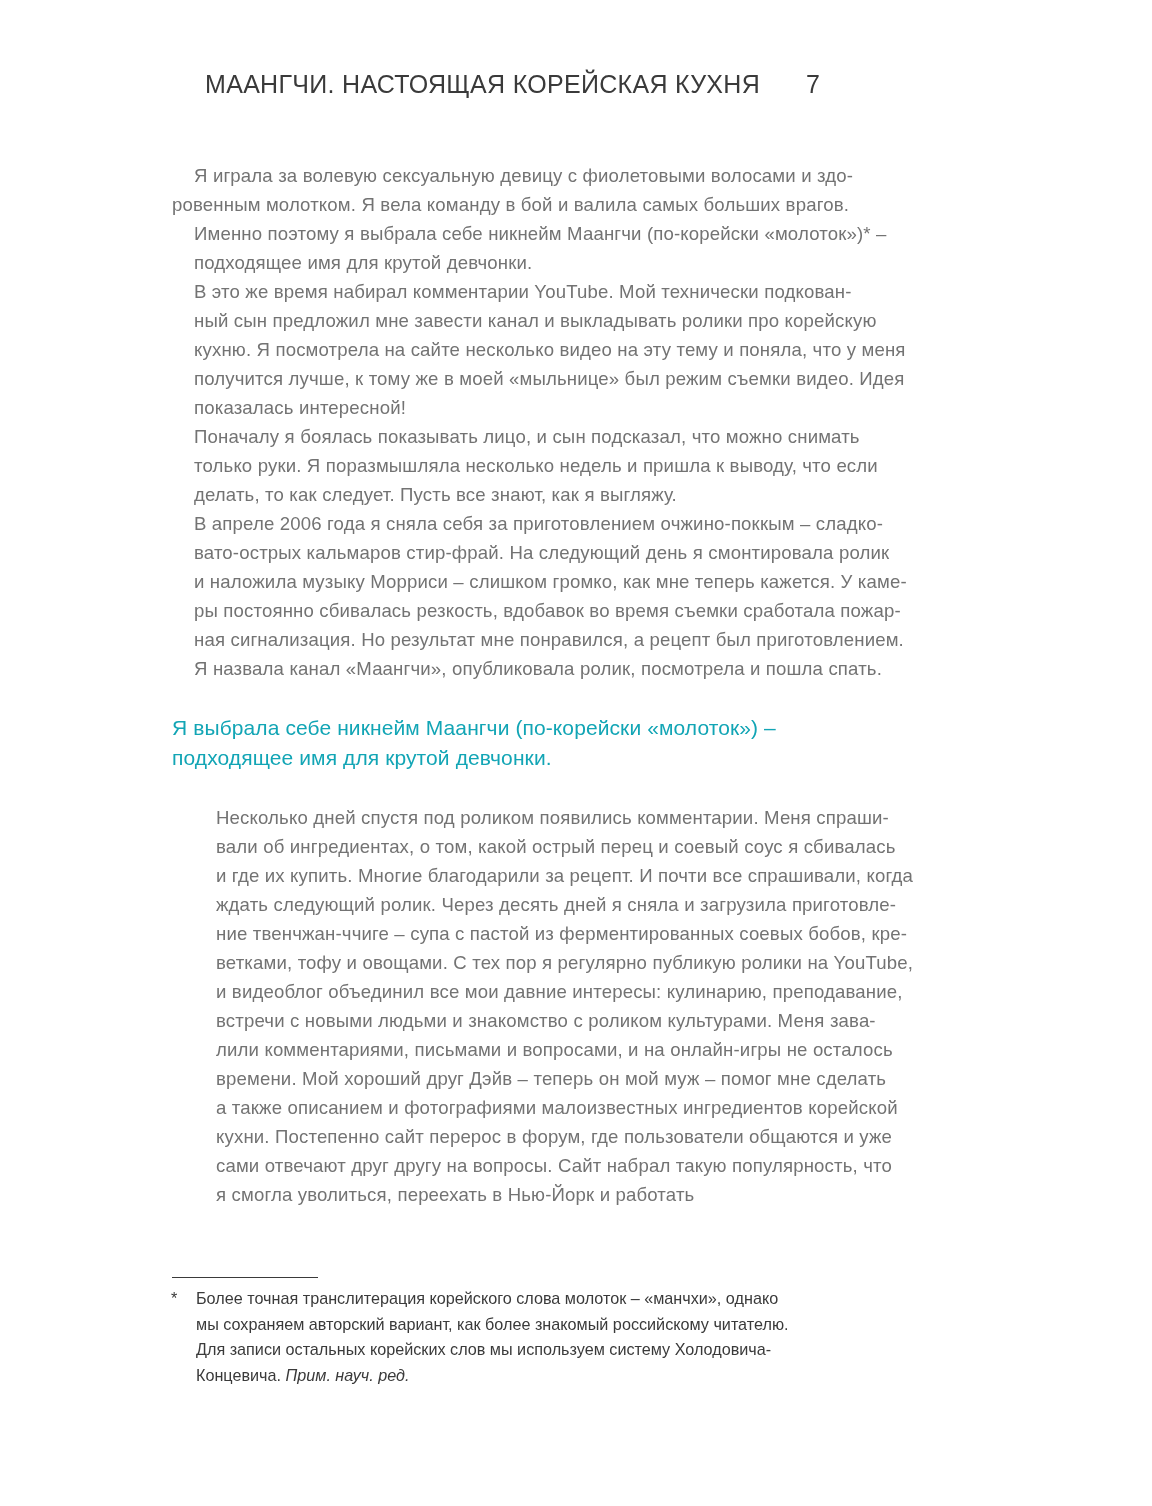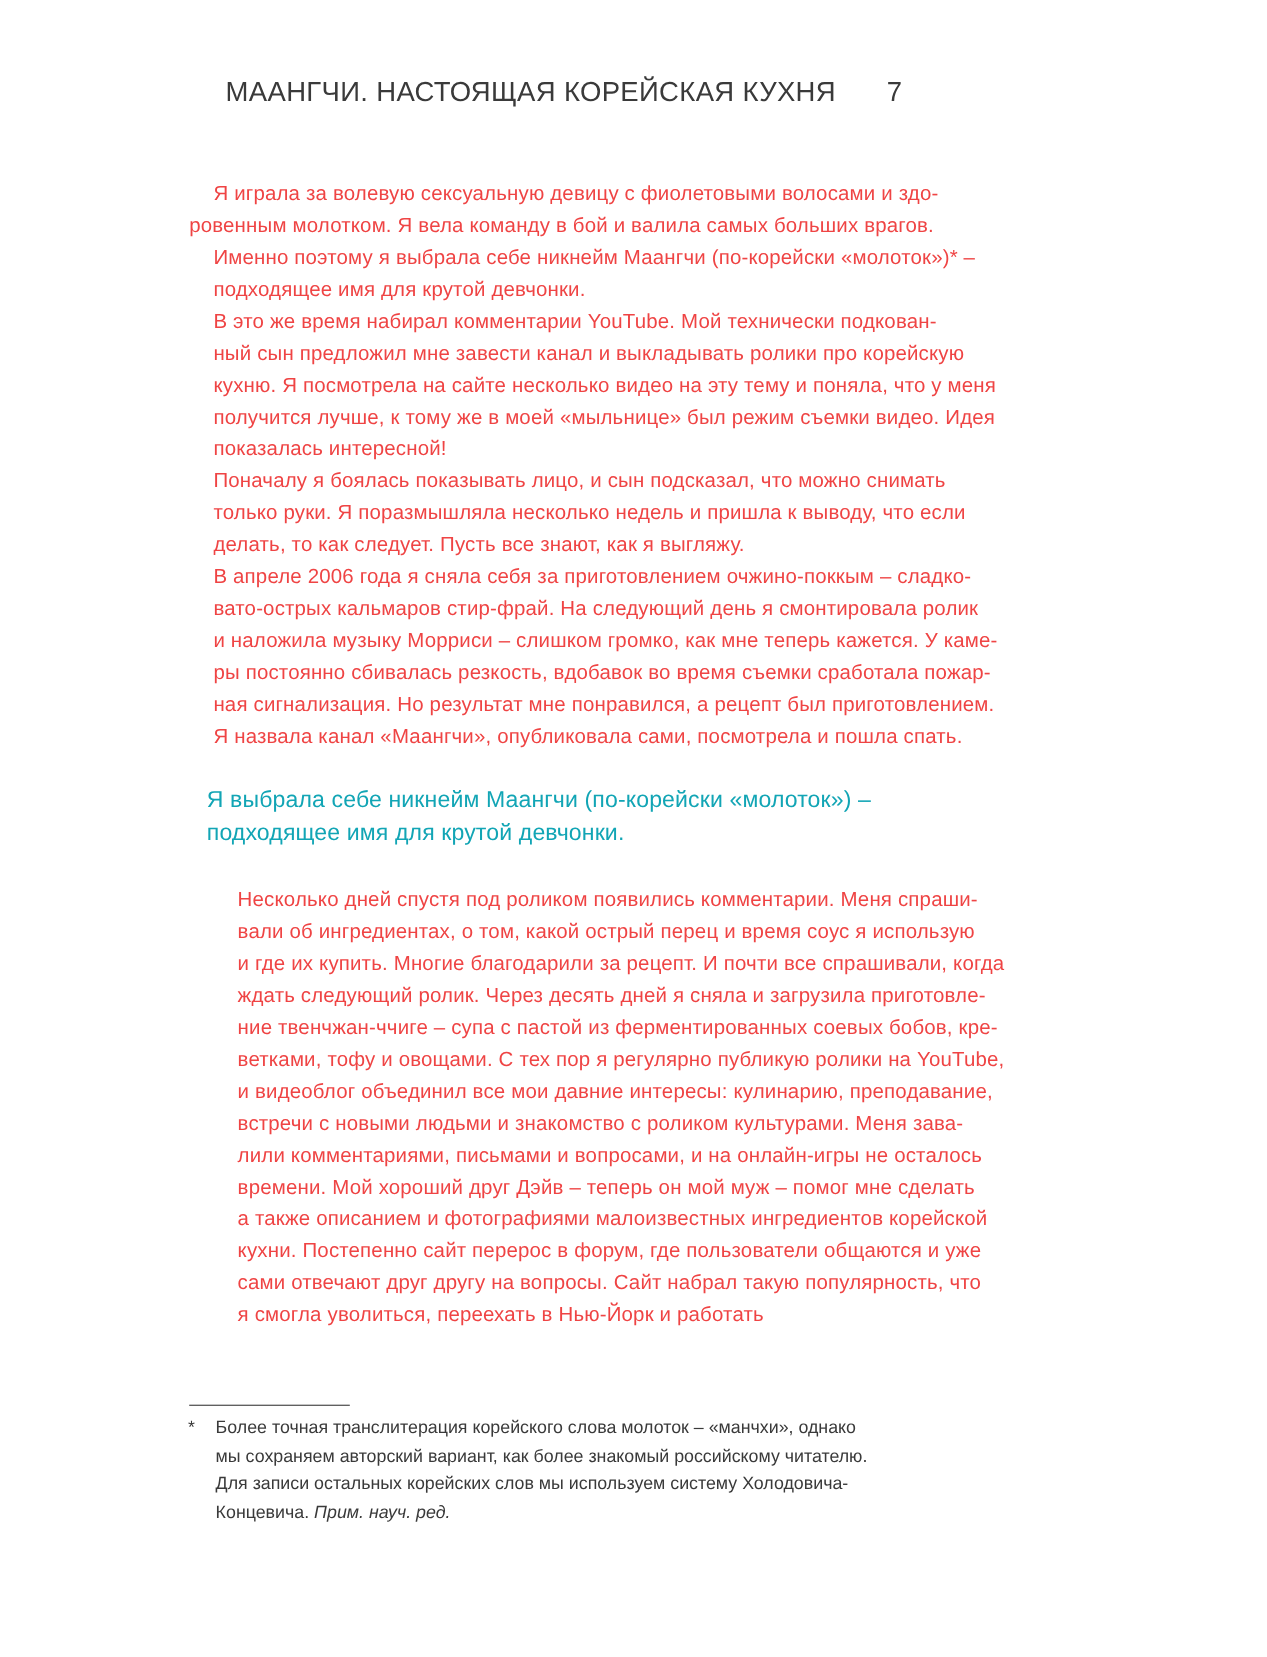--- a/index.html
+++ b/index.html
@@ -38,34 +38,34 @@
       top: 0;
       font-size: 25px;
       color: #3a3a3a;
     }
     .body-text {
       position: absolute;
       left: 172px;
       width: 808px;
       font-size: 18.6px;
       line-height: 29px;
-      color: #ef4444;
+      color: #737373;
       letter-spacing: 0.15px;
     }
     .body-text p {
       margin: 0;
       text-indent: 22px;
     }
     .body-text p.noindent {
       text-indent: 0;
     }
     .block1 { top: 161px; }
     .pull-quote {
       position: absolute;
-      left: 188px;
+      left: 172px;
       top: 713px;
       width: 808px;
       font-size: 21px;
       line-height: 30px;
       color: #12a5b5;
       letter-spacing: 0.1px;
     }
     .pull-quote div { white-space: nowrap; }
     .block2 { top: 803px; margin-left: 44px; }
     .line { white-space: nowrap; display: block; }
@@ -122,33 +122,33 @@
     <span class="line">Поначалу я боялась показывать лицо, и сын подсказал, что можно снимать</span>
     <span class="line">только руки. Я поразмышляла несколько недель и пришла к выводу, что если</span>
     <span class="line">делать, то как следует. Пусть все знают, как я выгляжу.</span>
   </p>
   <p>
     <span class="line">В апреле 2006 года я сняла себя за приготовлением очжино-поккым – сладко-</span>
     <span class="line">вато-острых кальмаров стир-фрай. На следующий день я смонтировала ролик</span>
     <span class="line">и наложила музыку Морриси – слишком громко, как мне теперь кажется. У каме-</span>
     <span class="line">ры постоянно сбивалась резкость, вдобавок во время съемки сработала пожар-</span>
     <span class="line">ная сигнализация. Но результат мне понравился, а рецепт был приготовлением.</span>
-    <span class="line">Я назвала канал «Маангчи», опубликовала сами, посмотрела и пошла спать.</span>
+    <span class="line">Я назвала канал «Маангчи», опубликовала ролик, посмотрела и пошла спать.</span>
   </p>
 </div>
 
 <div class="pull-quote">
   <div>Я выбрала себе никнейм Маангчи (по-корейски «молоток») –</div>
   <div>подходящее имя для крутой девчонки.</div>
 </div>
 
 <div class="body-text block2">
   <p class="noindent">
     <span class="line">Несколько дней спустя под роликом появились комментарии. Меня спраши-</span>
-    <span class="line">вали об ингредиентах, о том, какой острый перец и время соус я использую</span>
+    <span class="line">вали об ингредиентах, о том, какой острый перец и соевый соус я сбивалась</span>
     <span class="line">и где их купить. Многие благодарили за рецепт. И почти все спрашивали, когда</span>
     <span class="line">ждать следующий ролик. Через десять дней я сняла и загрузила приготовле-</span>
     <span class="line">ние твенчжан-ччиге – супа с пастой из ферментированных соевых бобов, кре-</span>
     <span class="line">ветками, тофу и овощами. С тех пор я регулярно публикую ролики на YouTube,</span>
     <span class="line">и видеоблог объединил все мои давние интересы: кулинарию, преподавание,</span>
     <span class="line">встречи с новыми людьми и знакомство с роликом культурами. Меня зава-</span>
     <span class="line">лили комментариями, письмами и вопросами, и на онлайн-игры не осталось</span>
     <span class="line">времени. Мой хороший друг Дэйв – теперь он мой муж – помог мне сделать</span>
     <span class="line">а также описанием и фотографиями малоизвестных ингредиентов корейской</span>
     <span class="line">кухни. Постепенно сайт перерос в форум, где пользователи общаются и уже</span>

